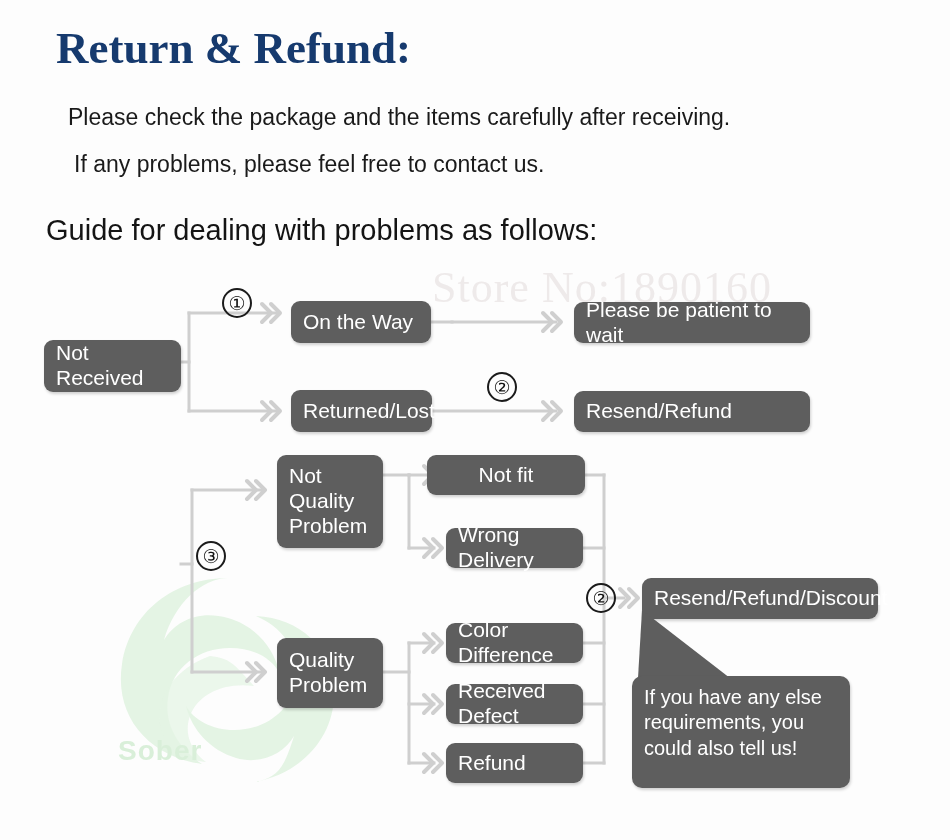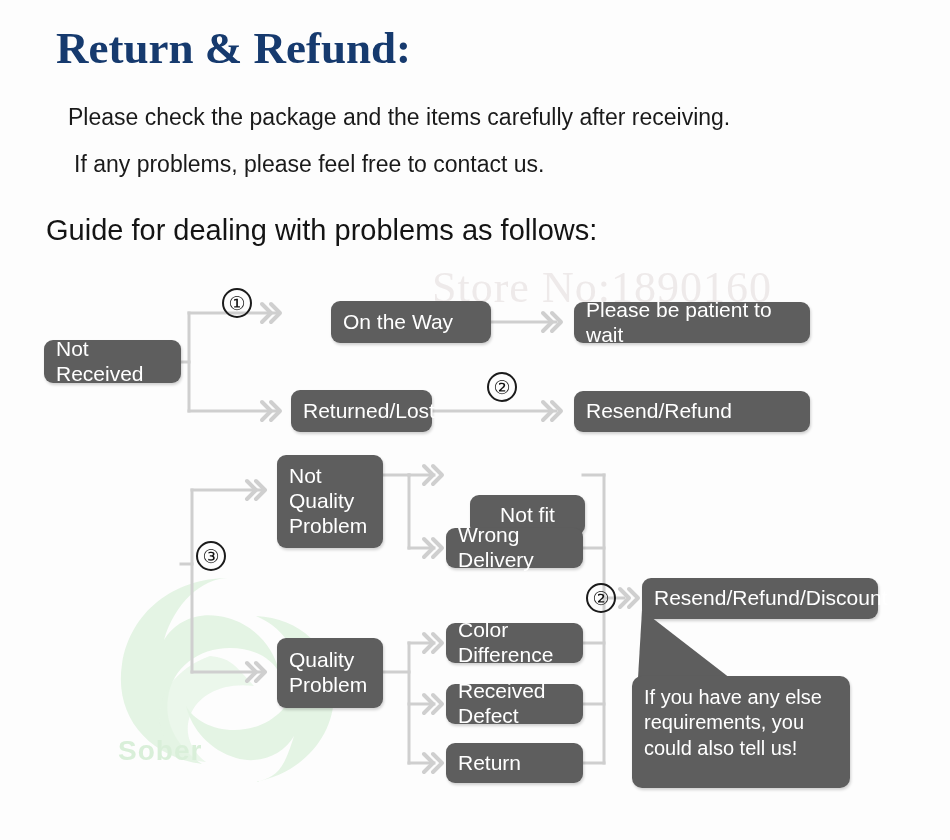--- a/index.html
+++ b/index.html
@@ -233,47 +233,47 @@
     <use href="#chev" x="424" y="548"></use>
     <use href="#chev" x="424" y="643"></use>
     <use href="#chev" x="424" y="704"></use>
     <use href="#chev" x="424" y="763"></use>
     <use href="#chev" x="620" y="598"></use>
   </g>
 </svg>
 
 <div id="node-layer">
 
-  <div class="node" style="left:44px; top:340px; width:137px; height:43px;">Not Received</div>
-
-  <div class="node" style="left:291px; top:301px; width:160px; height:42px;margin-left:40px;">On the Way</div>
+  <div class="node" style="left:44px; top:340px; width:137px; height:52px;">Not Received</div>
+
+  <div class="node" style="left:291px; top:301px; width:140px; height:42px;">On the Way</div>
 
   <div class="node" style="left:291px; top:390px; width:141px; height:42px;">Returned/Lost</div>
 
   <div class="node" style="left:574px; top:302px; width:236px; height:41px;">Please be patient to wait</div>
 
   <div class="node" style="left:574px; top:391px; width:236px; height:41px;">Resend/Refund</div>
 
 
   <div class="node multiline" style="left:277px; top:455px; width:106px; height:93px;">Not
 Quality
 Problem</div>
 
   <div class="node multiline" style="left:277px; top:638px; width:106px; height:70px;">Quality
 Problem</div>
 
-  <div class="node" style="left:470px; top:455px; width:115px; height:40px; justify-content:center;margin-top:40px;">Not fit</div>
+  <div class="node" style="left:427px; top:455px; width:158px; height:40px; justify-content:center;">Not fit</div>
 
   <div class="node" style="left:446px; top:528px; width:137px; height:40px;">Wrong Delivery</div>
 
   <div class="node" style="left:446px; top:623px; width:137px; height:40px;">Color Difference</div>
 
   <div class="node" style="left:446px; top:684px; width:137px; height:40px;">Received Defect</div>
 
-  <div class="node" style="left:446px; top:743px; width:137px; height:40px;">Return</div>
+  <div class="node" style="left:446px; top:743px; width:137px; height:40px;">Refund</div>
 
   <div class="node" style="left:642px; top:578px; width:236px; height:41px;">Resend/Refund/Discount</div>
 
   <div class="marker" style="left:222px; top:288px;">①</div>
   <div class="marker" style="left:487px; top:372px;">②</div>
   <div class="marker" style="left:196px; top:541px;">③</div>
   <div class="marker" style="left:586px; top:583px;">②</div>
 
   <svg id="bubble-tail" viewBox="0 0 130 90">
     <path d="M12 6 L118 88 L8 74 Z" fill="#5e5e5e"></path>

